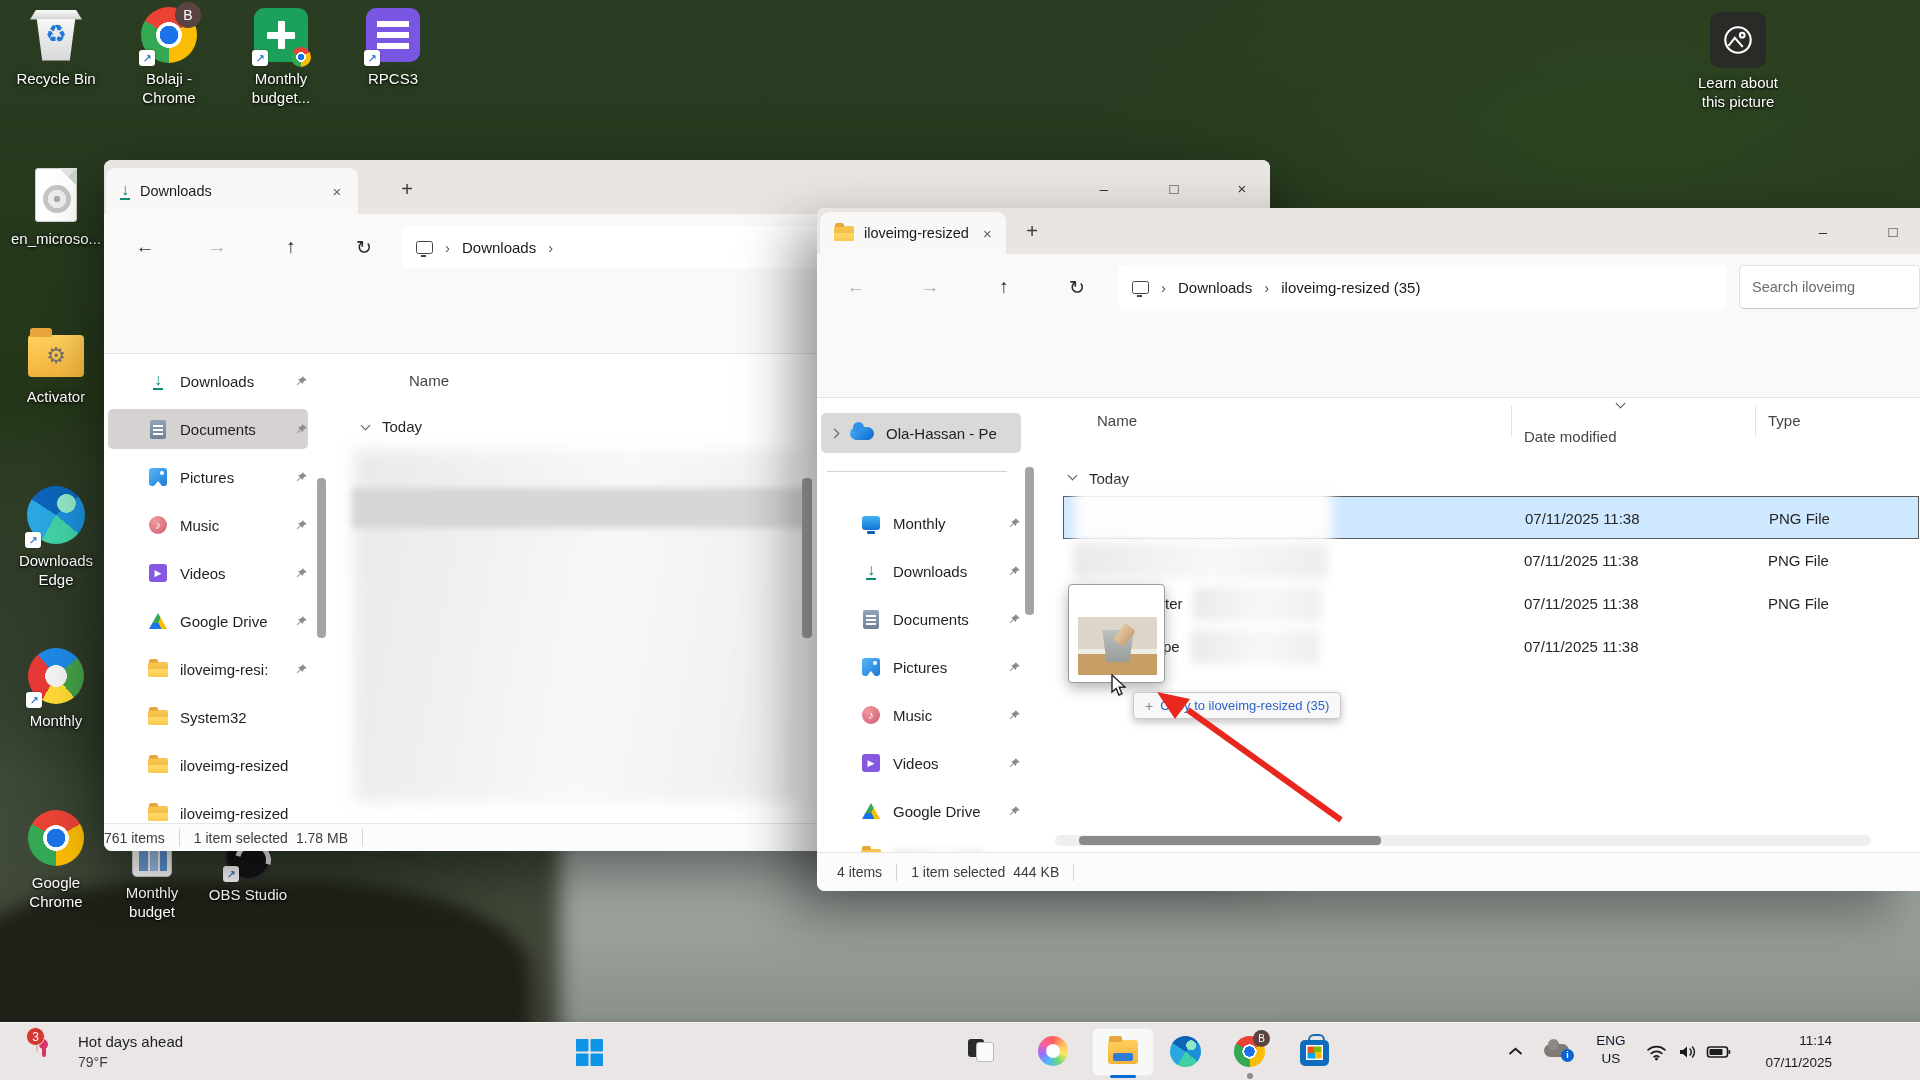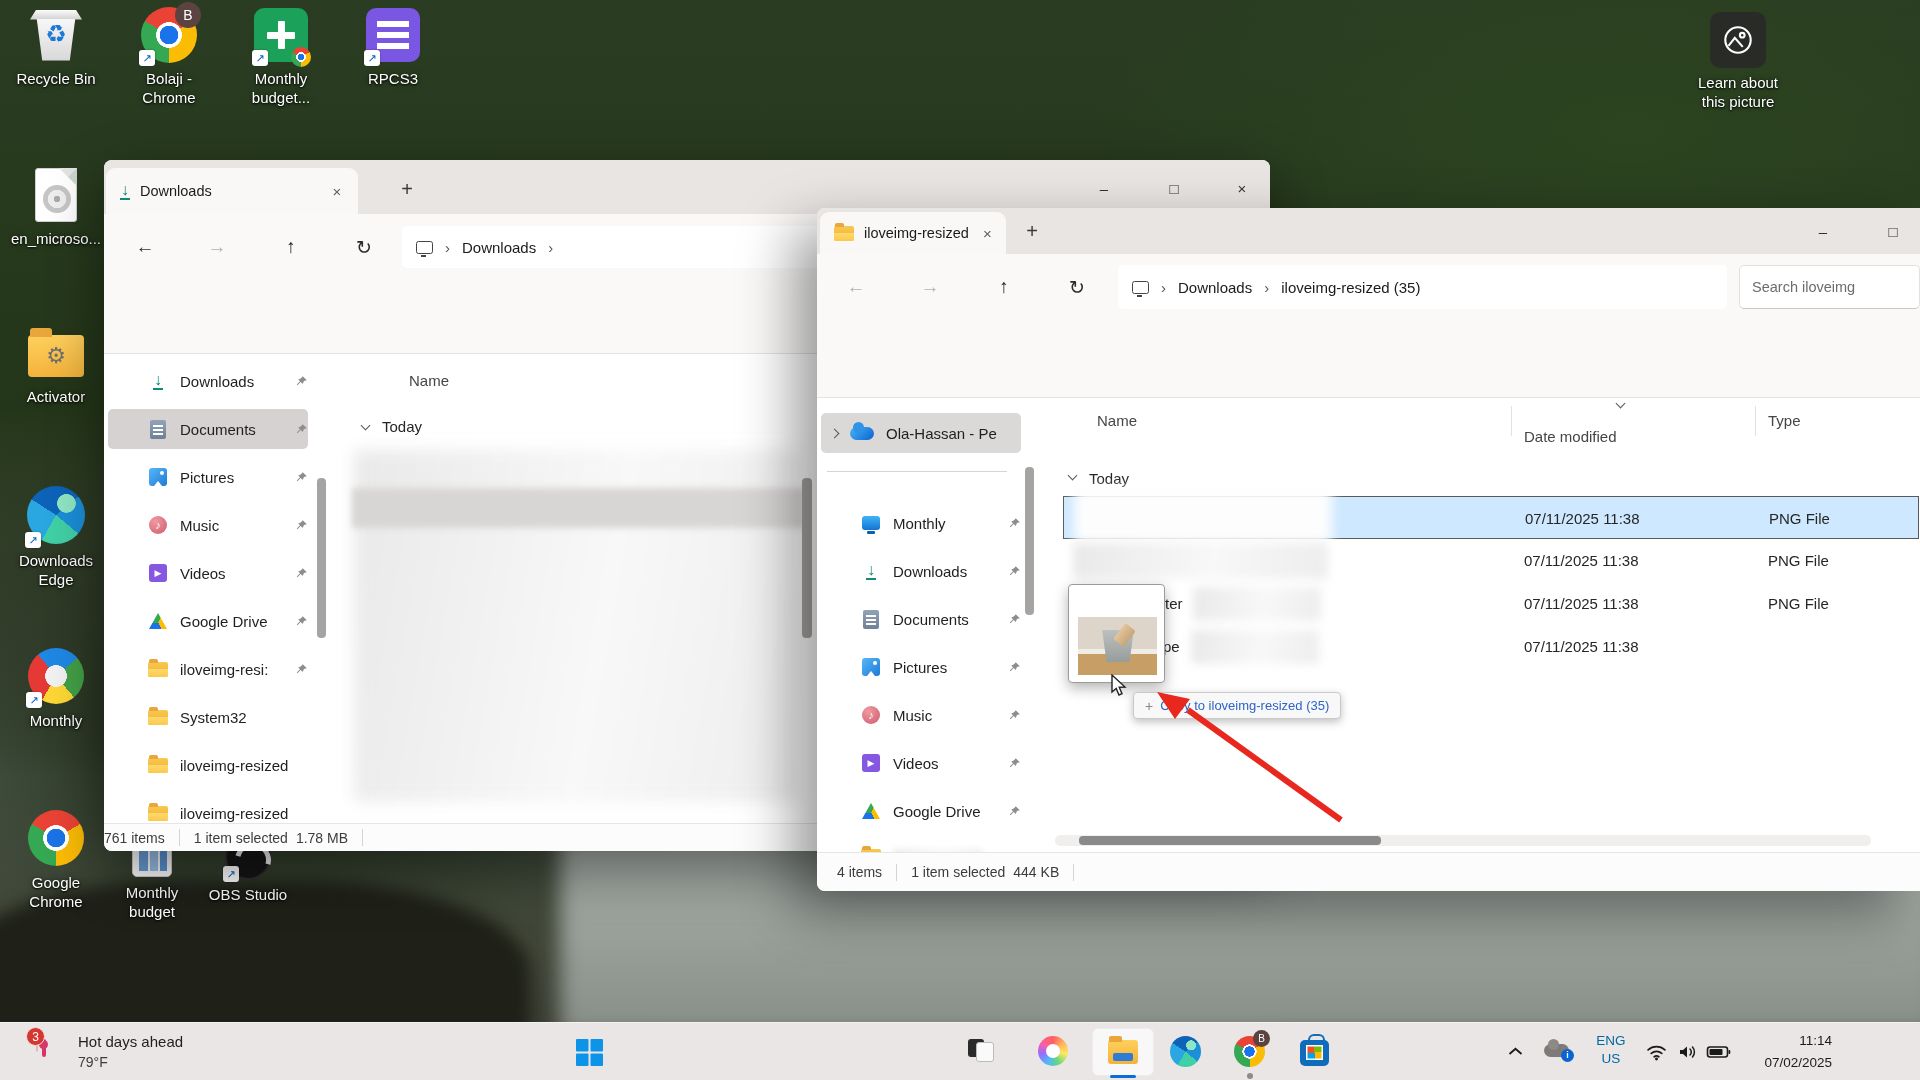--- a/index.html
+++ b/index.html
@@ -151,21 +151,21 @@
     conic-gradient(from -60deg,#ea4335 0deg 120deg,#fbbc05 120deg 240deg,#34a853 240deg 360deg);position:relative}
   .bbadge-s{position:absolute;right:-5px;top:-6px;width:17px;height:17px;border-radius:50%;background:#5a4341;color:#fff;font-size:10px;display:flex;align-items:center;justify-content:center}
   .rundot{position:absolute;left:1247px;top:50px;width:6px;height:6px;border-radius:50%;background:#8e8c8a}
   .store-s{width:29px;height:26px;background:#0f6cbd;border-radius:5px;position:relative;margin-top:5px}
   .store-s::before{content:"";position:absolute;top:-6px;left:8px;width:13px;height:9px;border:2.5px solid #0f6cbd;border-bottom:none;border-radius:6px 6px 0 0}
   .store-s::after{content:"";position:absolute;left:6px;top:5px;width:17px;height:15px;
     background:conic-gradient(#7fba00 0 90deg,#ffb900 0 180deg,#00a4ef 0 270deg,#f25022 0 360deg);box-shadow:0 0 0 1.5px #fff inset}
   .cloudg{width:25px;height:13px;background:#7e7a77;border-radius:8px;position:relative}
   .cloudg::before{content:"";position:absolute;left:4px;top:-5px;width:11px;height:11px;border-radius:50%;background:#8d8986}
   .cloudg::after{content:"i";position:absolute;right:-5px;bottom:-5px;width:13px;height:13px;border-radius:50%;background:#0a64d0;color:#fff;font-size:9px;text-align:center;line-height:13px;font-weight:bold}
-  .traytxt{font-size:13.5px;color:#0369a1;line-height:1.35;text-align:center}
+  .traytxt{font-size:13.5px;color:#0f172a;line-height:1.35;text-align:center}
   .clock{position:absolute;left:1738px;top:7px;width:94px;text-align:right;font-size:13.5px;color:#1b1b1b;line-height:1.6}
   .wbadge{position:absolute;right:-7px;top:-7px;width:19px;height:19px;border-radius:50%;background:#d43630;color:#fff;font-size:12px;display:flex;align-items:center;justify-content:center;border:1.5px solid #f4d9d6}
   .thermo{position:relative;width:14px;height:34px;background:#fff;border-radius:7px;border:1px solid #e0b8b8}
   .thermo::before{content:"";position:absolute;left:4.5px;top:5px;width:4px;height:18px;background:#d8356a;border-radius:2px}
   .thermo::after{content:"";position:absolute;left:2px;bottom:2px;width:9px;height:9px;border-radius:50%;background:#d8356a}
   .flame{position:absolute;left:-9px;bottom:6px;width:11px;height:13px;background:radial-gradient(circle at 50% 75%,#ffd26e 0 40%,#f08c1e 41% 100%);border-radius:50% 50% 50% 50%/60% 60% 40% 40%}
   .pinsvg{flex:0 0 auto}
 </style>
 </head>
 <body>
@@ -812,15 +812,15 @@
   </span>
   <span class="tb-ic" style="left:1706px;top:22px">
     <svg width="25" height="14" viewBox="0 0 24 14">
         <rect x="1" y="2" width="20" height="10" rx="2.5" fill="none" stroke="#1b1b1b" stroke-width="1.6"></rect>
         <rect x="3" y="4" width="13" height="6" rx="1" fill="#1b1b1b"></rect>
         <rect x="22" y="5" width="1.8" height="4" rx="0.9" fill="#1b1b1b"></rect>
       </svg>
   </span>
   <div class="clock">
     <div>11:14</div>
-    <div>07/02/2025</div>
+    <div>07/11/2025</div>
   </div>
 </div>
 
 </body></html>

